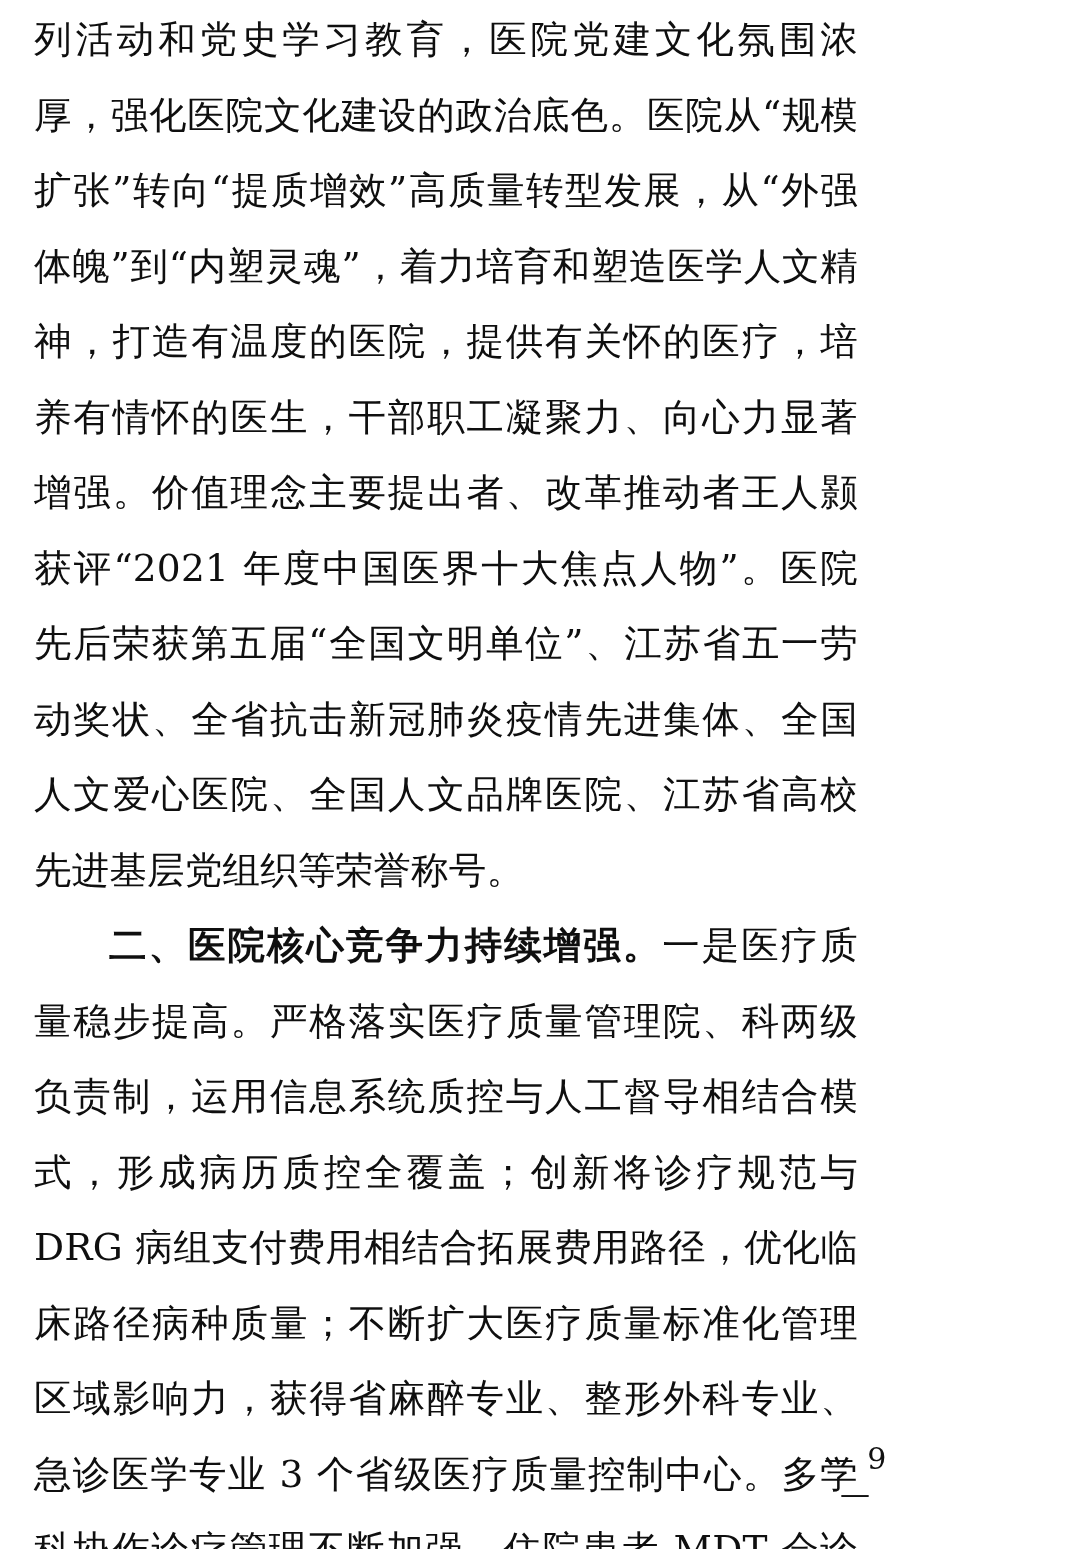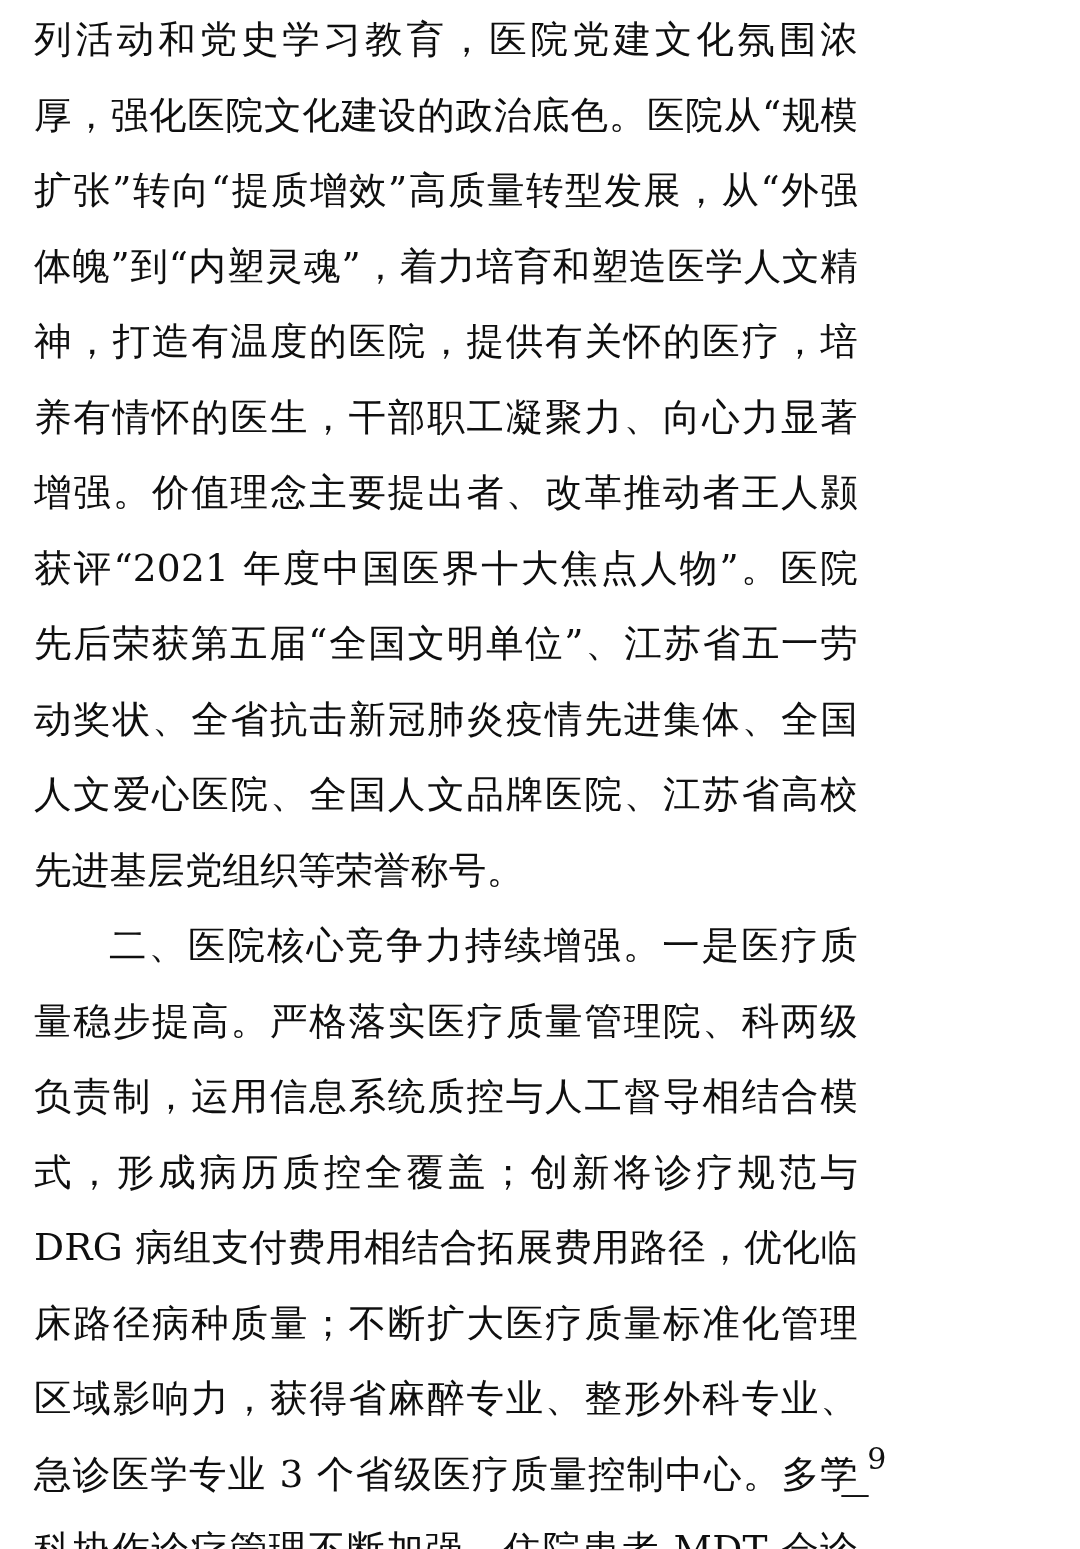--- a/index.html
+++ b/index.html
@@ -28,21 +28,21 @@
     text-align: justify;
     text-justify: inter-ideograph;
     letter-spacing: 0.2px;
     text-indent: 0;
     font-weight: 400;
   }
   p.para.indent {
     text-indent: 75px;
   }
   .heading-run {
-    font-weight: 400;
+    font-weight: 700;
   }
   .page-number {
     position: absolute;
     left: 0;
     right: 0;
     bottom: 38px;
     text-align: center;
     font-size: 30px;
     color: #111111;
     font-family: "DejaVu Serif", "Liberation Serif", serif;

